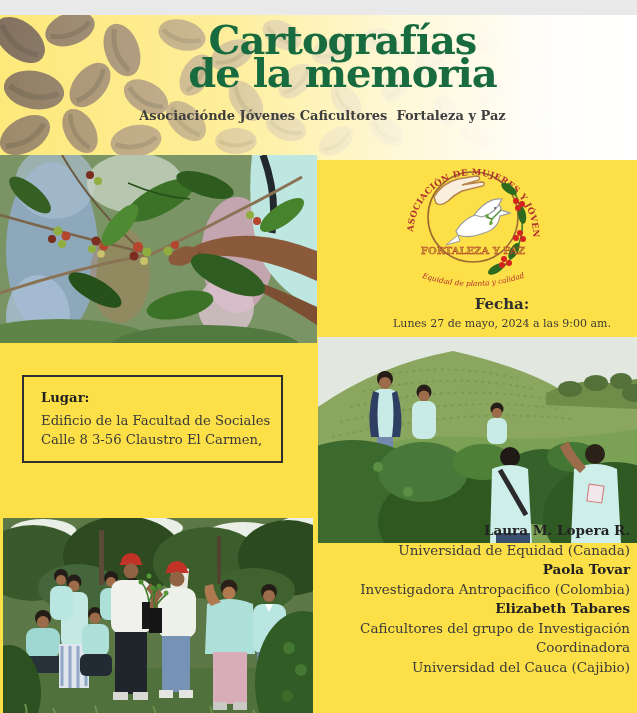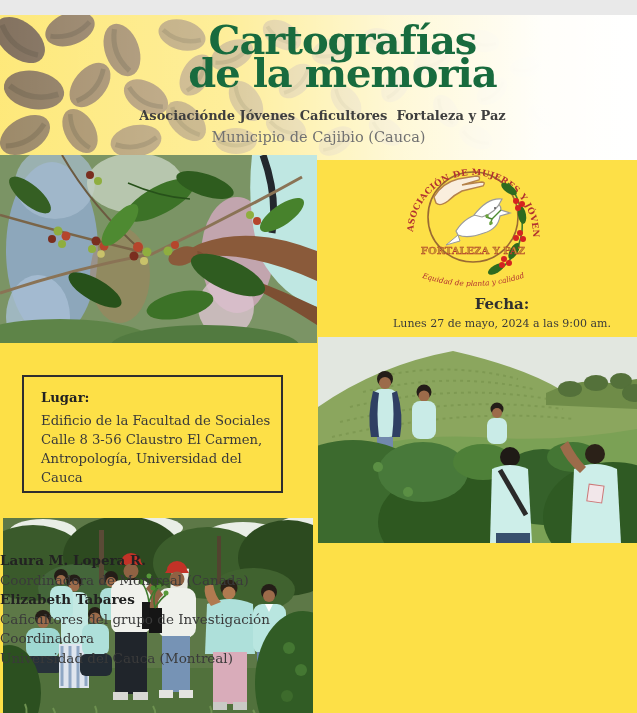--- a/index.html
+++ b/index.html
@@ -34,28 +34,28 @@
   .photo2{left:318px; top:322px; width:319px; height:206px;}
   .photo3{left:3px; top:503px; width:310px; height:210px;}
   
   .logo{left:396px; top:138px; width:154px; height:142px;}
   
   .fecha{left:318px; top:280px; width:368px; text-align:center; line-height:19px;}
   .fecha .label{font-weight:bold; font-size:15px; color:#2f2f2f;}
   .fecha .value{font-size:11px; color:#3a3a3a;}
   
   .lugar{
-    left:22px; top:360px; width:261px; height:118px;
+    left:22px; top:360px; width:261px; height:88px;
     border:2px solid #2e2e2e; box-sizing:border-box;
     padding:11px 8px 0 17px; font-size:13.2px; line-height:19px; color:#3a3a3a;
   }
   .lugar .label{font-weight:bold; color:#222; margin-bottom:4px;}
   
   .credits{
-    left:0; top:536px; width:630px; text-align:left;
+    left:0; top:506px; width:630px; text-align:right;
     font-size:13.5px; line-height:19.5px; color:#3a3a3a;
   }
   .credits .bold{font-weight:bold; color:#222;}
   .rule{left:343px; top:702px; width:293px; height:2px; background:#4a4a4a;}
 </style>
 </head>
 <body>
 
 <div class="poster">
 
@@ -107,21 +107,20 @@
       <use href="#bean" fill="#c4ad96" opacity=".12" transform="translate(542,102) rotate(40) scale(1)"></use>
       <rect x="0" y="0" width="637" height="145" fill="url(#fadeR)"></rect>
     </svg>
   </div>
 
   <div class="abs title">
     <div>Cartografías</div>
     <div>de la memoria</div>
   </div>
   <div class="abs subtitle">Asociaciónde Jóvenes Caficultores  Fortaleza y Paz</div>
-  <div class="abs municipality">Municipio de Cajibio (Cauca)</div>
 
   <div class="abs photo photo1">
     <svg width="317" height="188" viewBox="0 0 317 188" preserveAspectRatio="none">
       <rect width="317" height="188" fill="#7b9465"></rect>
       <ellipse cx="52" cy="95" rx="46" ry="88" fill="#8fa9c4" opacity=".9"></ellipse>
       <ellipse cx="38" cy="162" rx="32" ry="42" fill="#a9bfd6" opacity=".8"></ellipse>
       <ellipse cx="55" cy="28" rx="40" ry="36" fill="#a8bdd0" opacity=".7"></ellipse>
       <ellipse cx="135" cy="28" rx="48" ry="30" fill="#c7d2c0" opacity=".8"></ellipse>
       <ellipse cx="120" cy="120" rx="30" ry="48" fill="#a8805c" opacity=".5"></ellipse>
       <ellipse cx="237" cy="100" rx="36" ry="58" fill="#cfa8bb" opacity=".85"></ellipse>
@@ -224,21 +223,20 @@
 
   <div class="abs fecha">
     <div class="label">Fecha:</div>
     <div class="value">Lunes 27 de mayo, 2024 a las 9:00 am.</div>
   </div>
 
   <div class="abs lugar">
     <div class="label">Lugar:</div>
     <div>Edificio de la Facultad de Sociales</div>
     <div>Calle 8 3-56 Claustro El Carmen,</div>
-    <div>Antropología, Universidad del Cauca</div>
   </div>
 
   <div class="abs photo photo2">
     <svg width="319" height="206" viewBox="0 0 319 206" preserveAspectRatio="none">
       <rect width="319" height="206" fill="#e2e7e0"></rect>
       <path d="M0,70 Q60,28 135,14 Q205,30 245,54 L319,58 L319,206 L0,206 Z" fill="#8ba65e"></path>
       <g stroke="#7b9750" stroke-width="2" stroke-dasharray="3,4" fill="none" opacity=".8">
         <path d="M60,40 Q130,24 200,42"></path>
         <path d="M45,55 Q130,34 215,52"></path>
         <path d="M32,70 Q135,46 230,62"></path>
@@ -427,22 +425,24 @@
           <path d="M90,208 q6,-12 2,-20"></path>
         <path d="M150,210 q5,-14 0,-22"></path>
           <path d="M205,208 q6,-12 2,-20"></path>
           <path d="M250,210 q5,-12 0,-18"></path>
       </g>
     </svg>
   </div>
 
   <div class="abs credits">
     <div class="bold">Laura M. Lopera R.</div>
-    <div>Coordinadora de Montreal (Canada)</div>
+    <div>Universidad de Equidad (Canada)</div>
+    <div class="bold">Paola Tovar</div>
+    <div>Investigadora Antropacifico (Colombia)</div>
     <div class="bold">Elizabeth Tabares</div>
     <div>Caficultores del grupo de Investigación</div>
     <div>Coordinadora</div>
-    <div>Universidad del Cauca (Montreal)</div>
+    <div>Universidad del Cauca (Cajibio)</div>
   </div>
 
   <div class="abs rule"></div>
 
 </div>
 
 </body></html>

